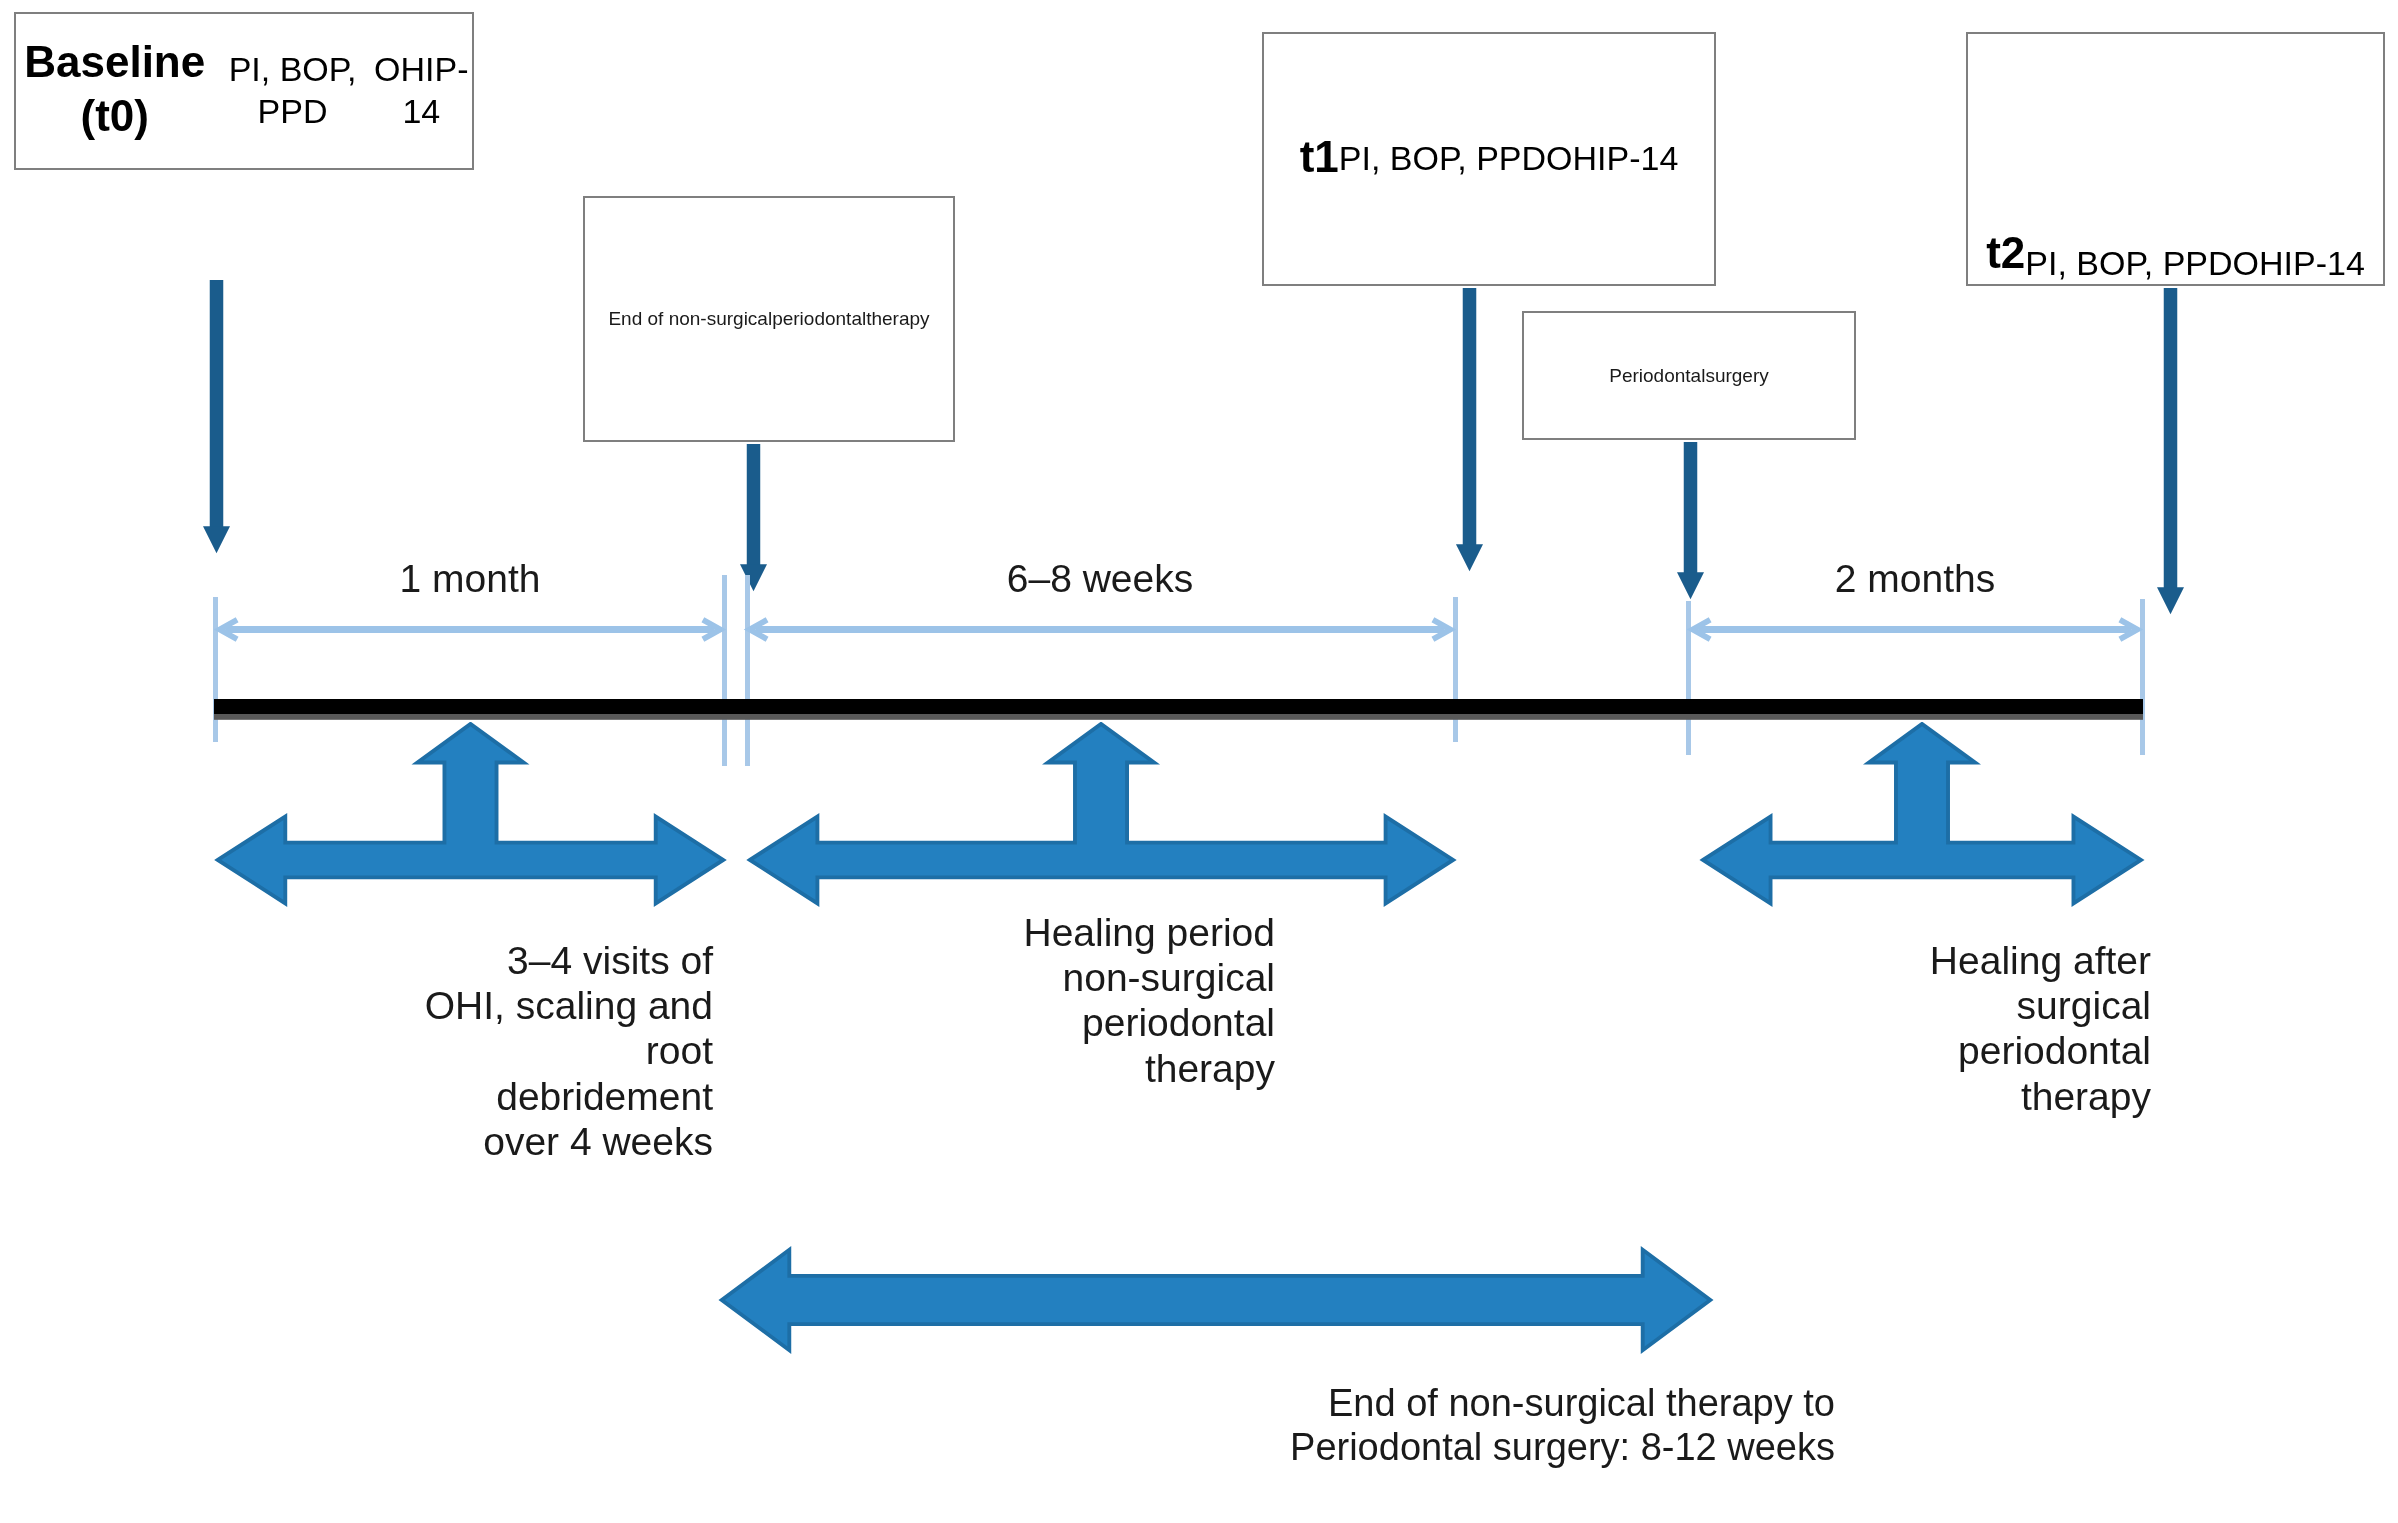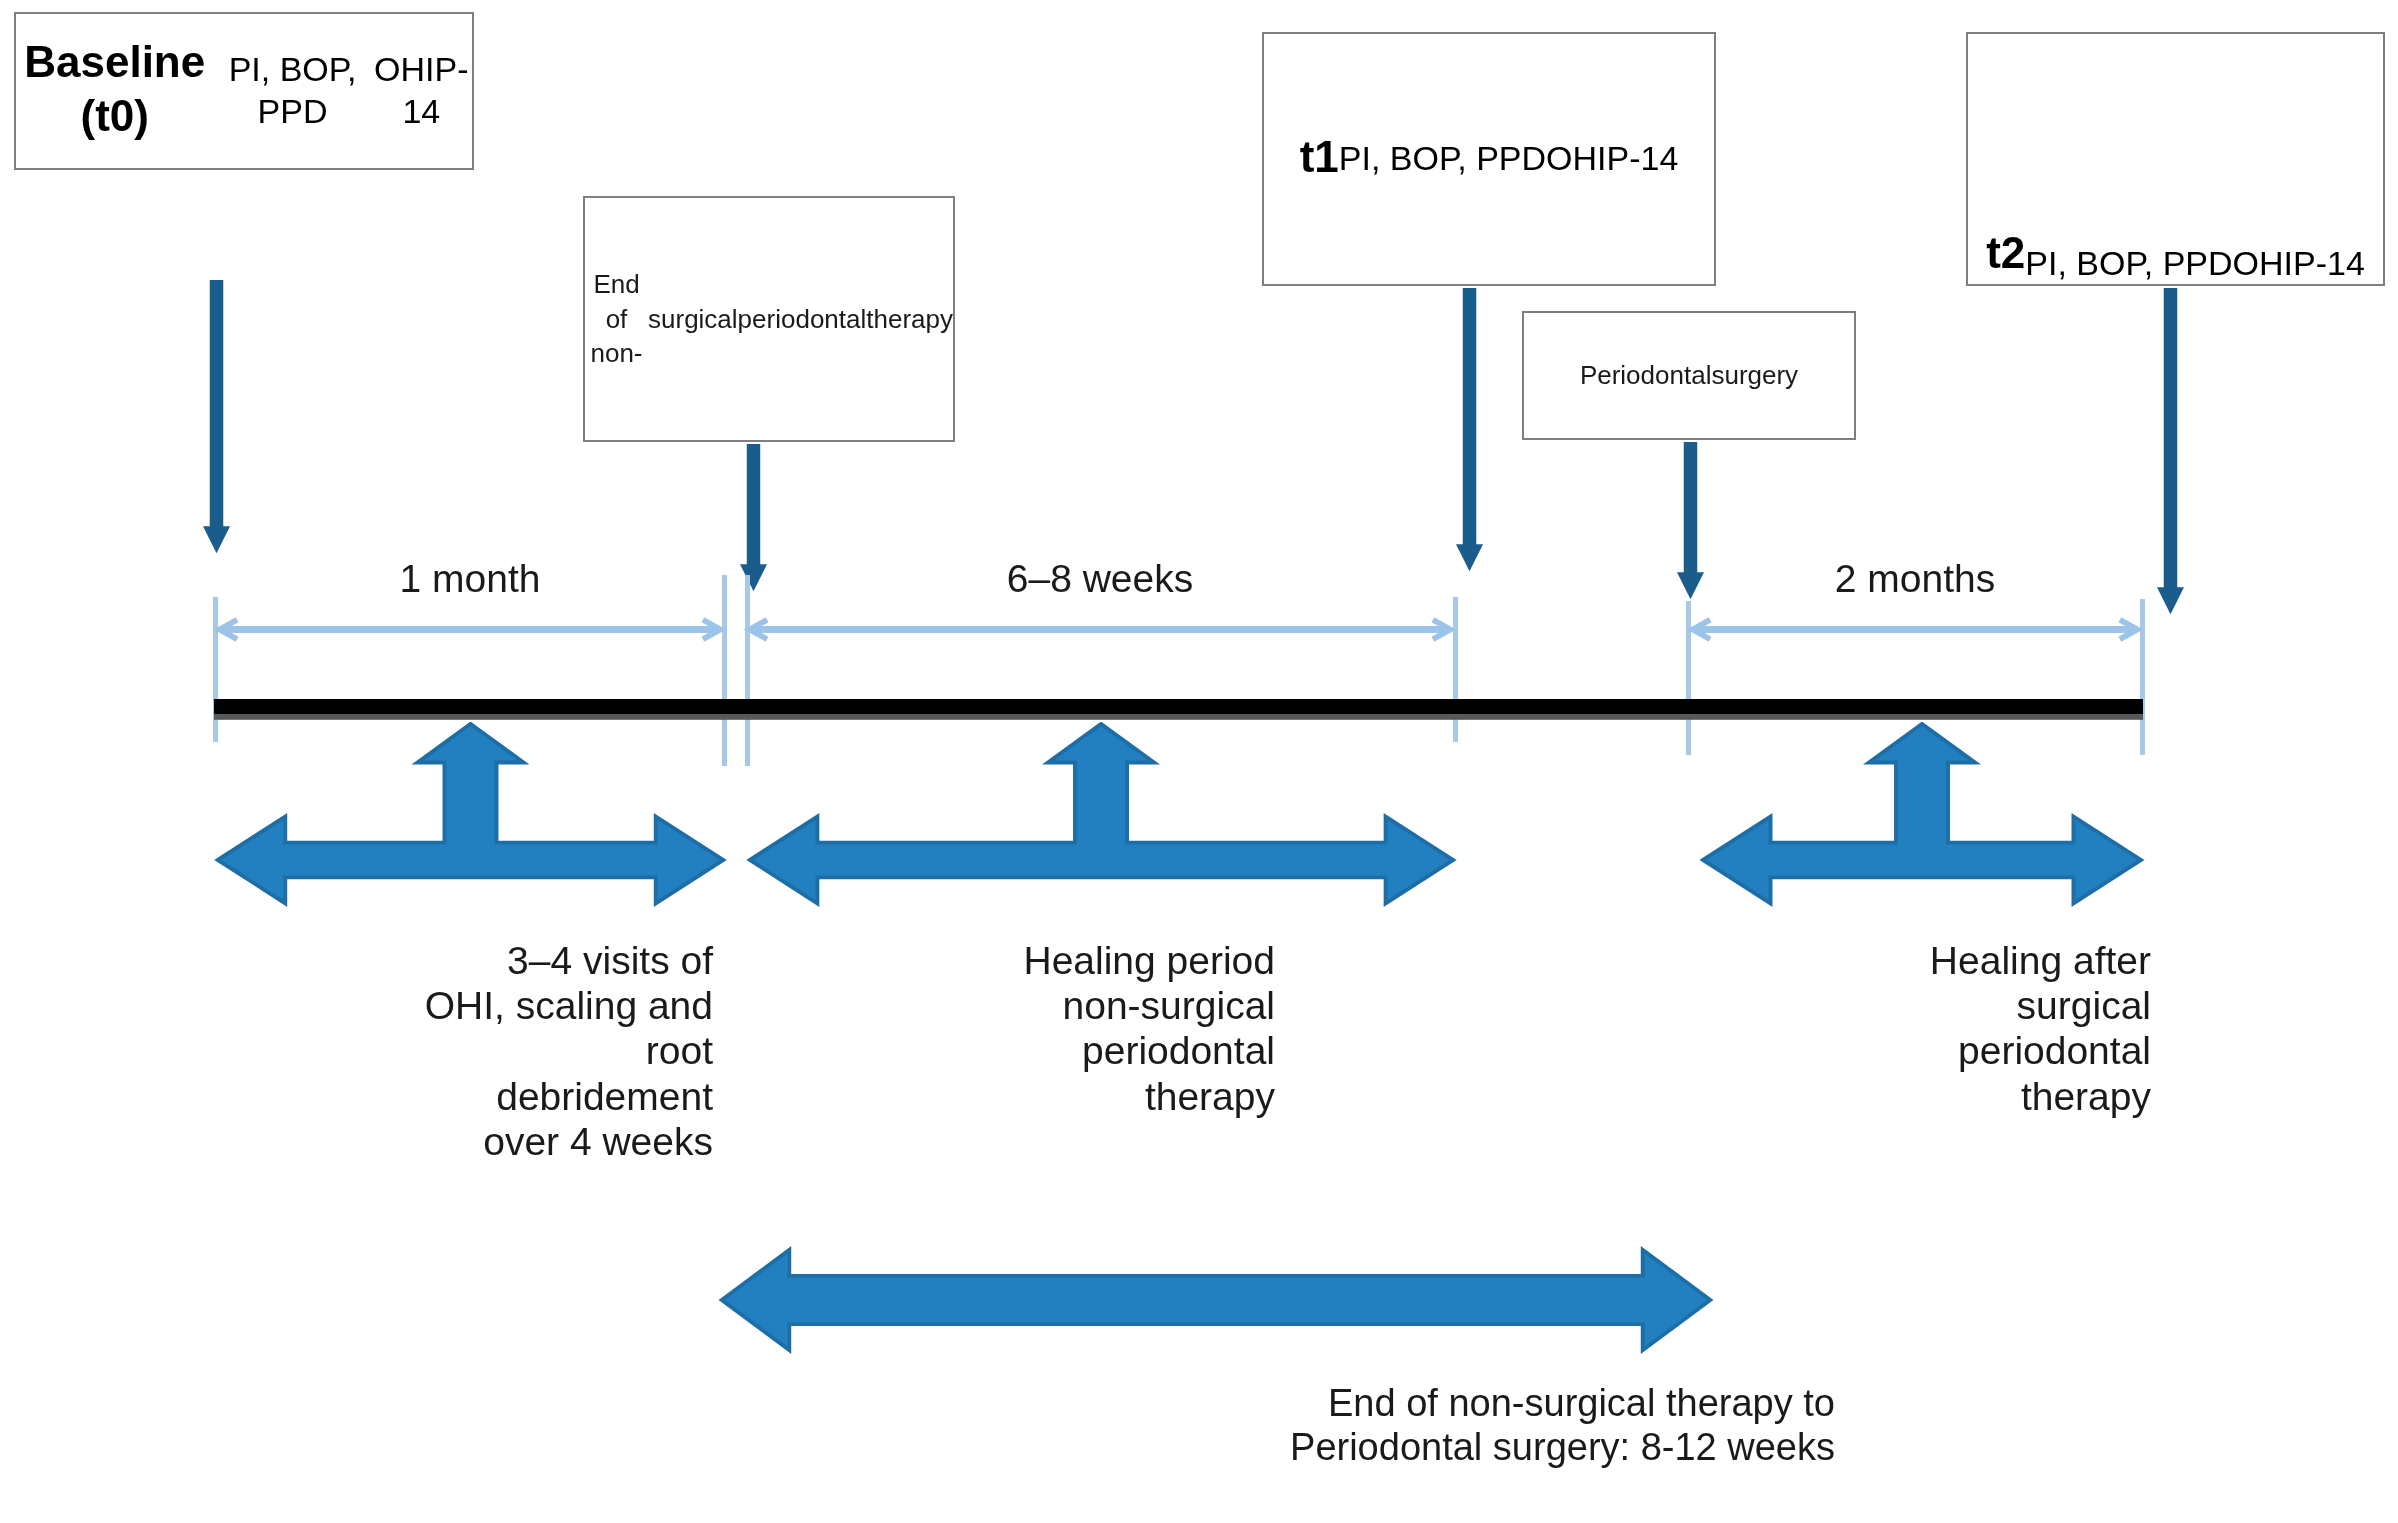--- a/index.html
+++ b/index.html
@@ -18,21 +18,21 @@
     line-height:1.22;
   }
   .tpbox .ttl{font-weight:bold;}
   .tpbox .sub{font-weight:normal;}
 
   
   .assess .ttl{font-size:44px;margin-bottom:3.9px;}
   .assess .sub{font-size:34px;}
 
   
-  .event{font-size:26px;line-height:1.34;color:#1a1a1a;}
+  .event{font-size:19px;line-height:1.34;color:#1a1a1a;}
 
   
   #timeline-bar{
     position:absolute;
     background:#000000;
     box-shadow:0 5.8px 0 0 #595959;
   }
 
   
   .guide{position:absolute;width:4.8px;background:#a8c8e8;}
@@ -207,21 +207,21 @@
   </div>
 
   <div class="cap" style="left:230px; top:938px; width:483px;">
     <div>3–4 visits of</div>
     <div>OHI, scaling and</div>
     <div>root</div>
     <div>debridement</div>
     <div>over 4 weeks</div>
   </div>
 
-  <div class="cap" style="left:792px; top:938px; width:483px;">
+  <div class="cap" style="left:792px; top:910px; width:483px;">
     <div>Healing period</div>
     <div>non-surgical</div>
     <div>periodontal</div>
     <div>therapy</div>
   </div>
 
   <div class="cap" style="left:1688px; top:938px; width:463px;">
     <div>Healing after</div>
     <div>surgical</div>
     <div>periodontal</div>

